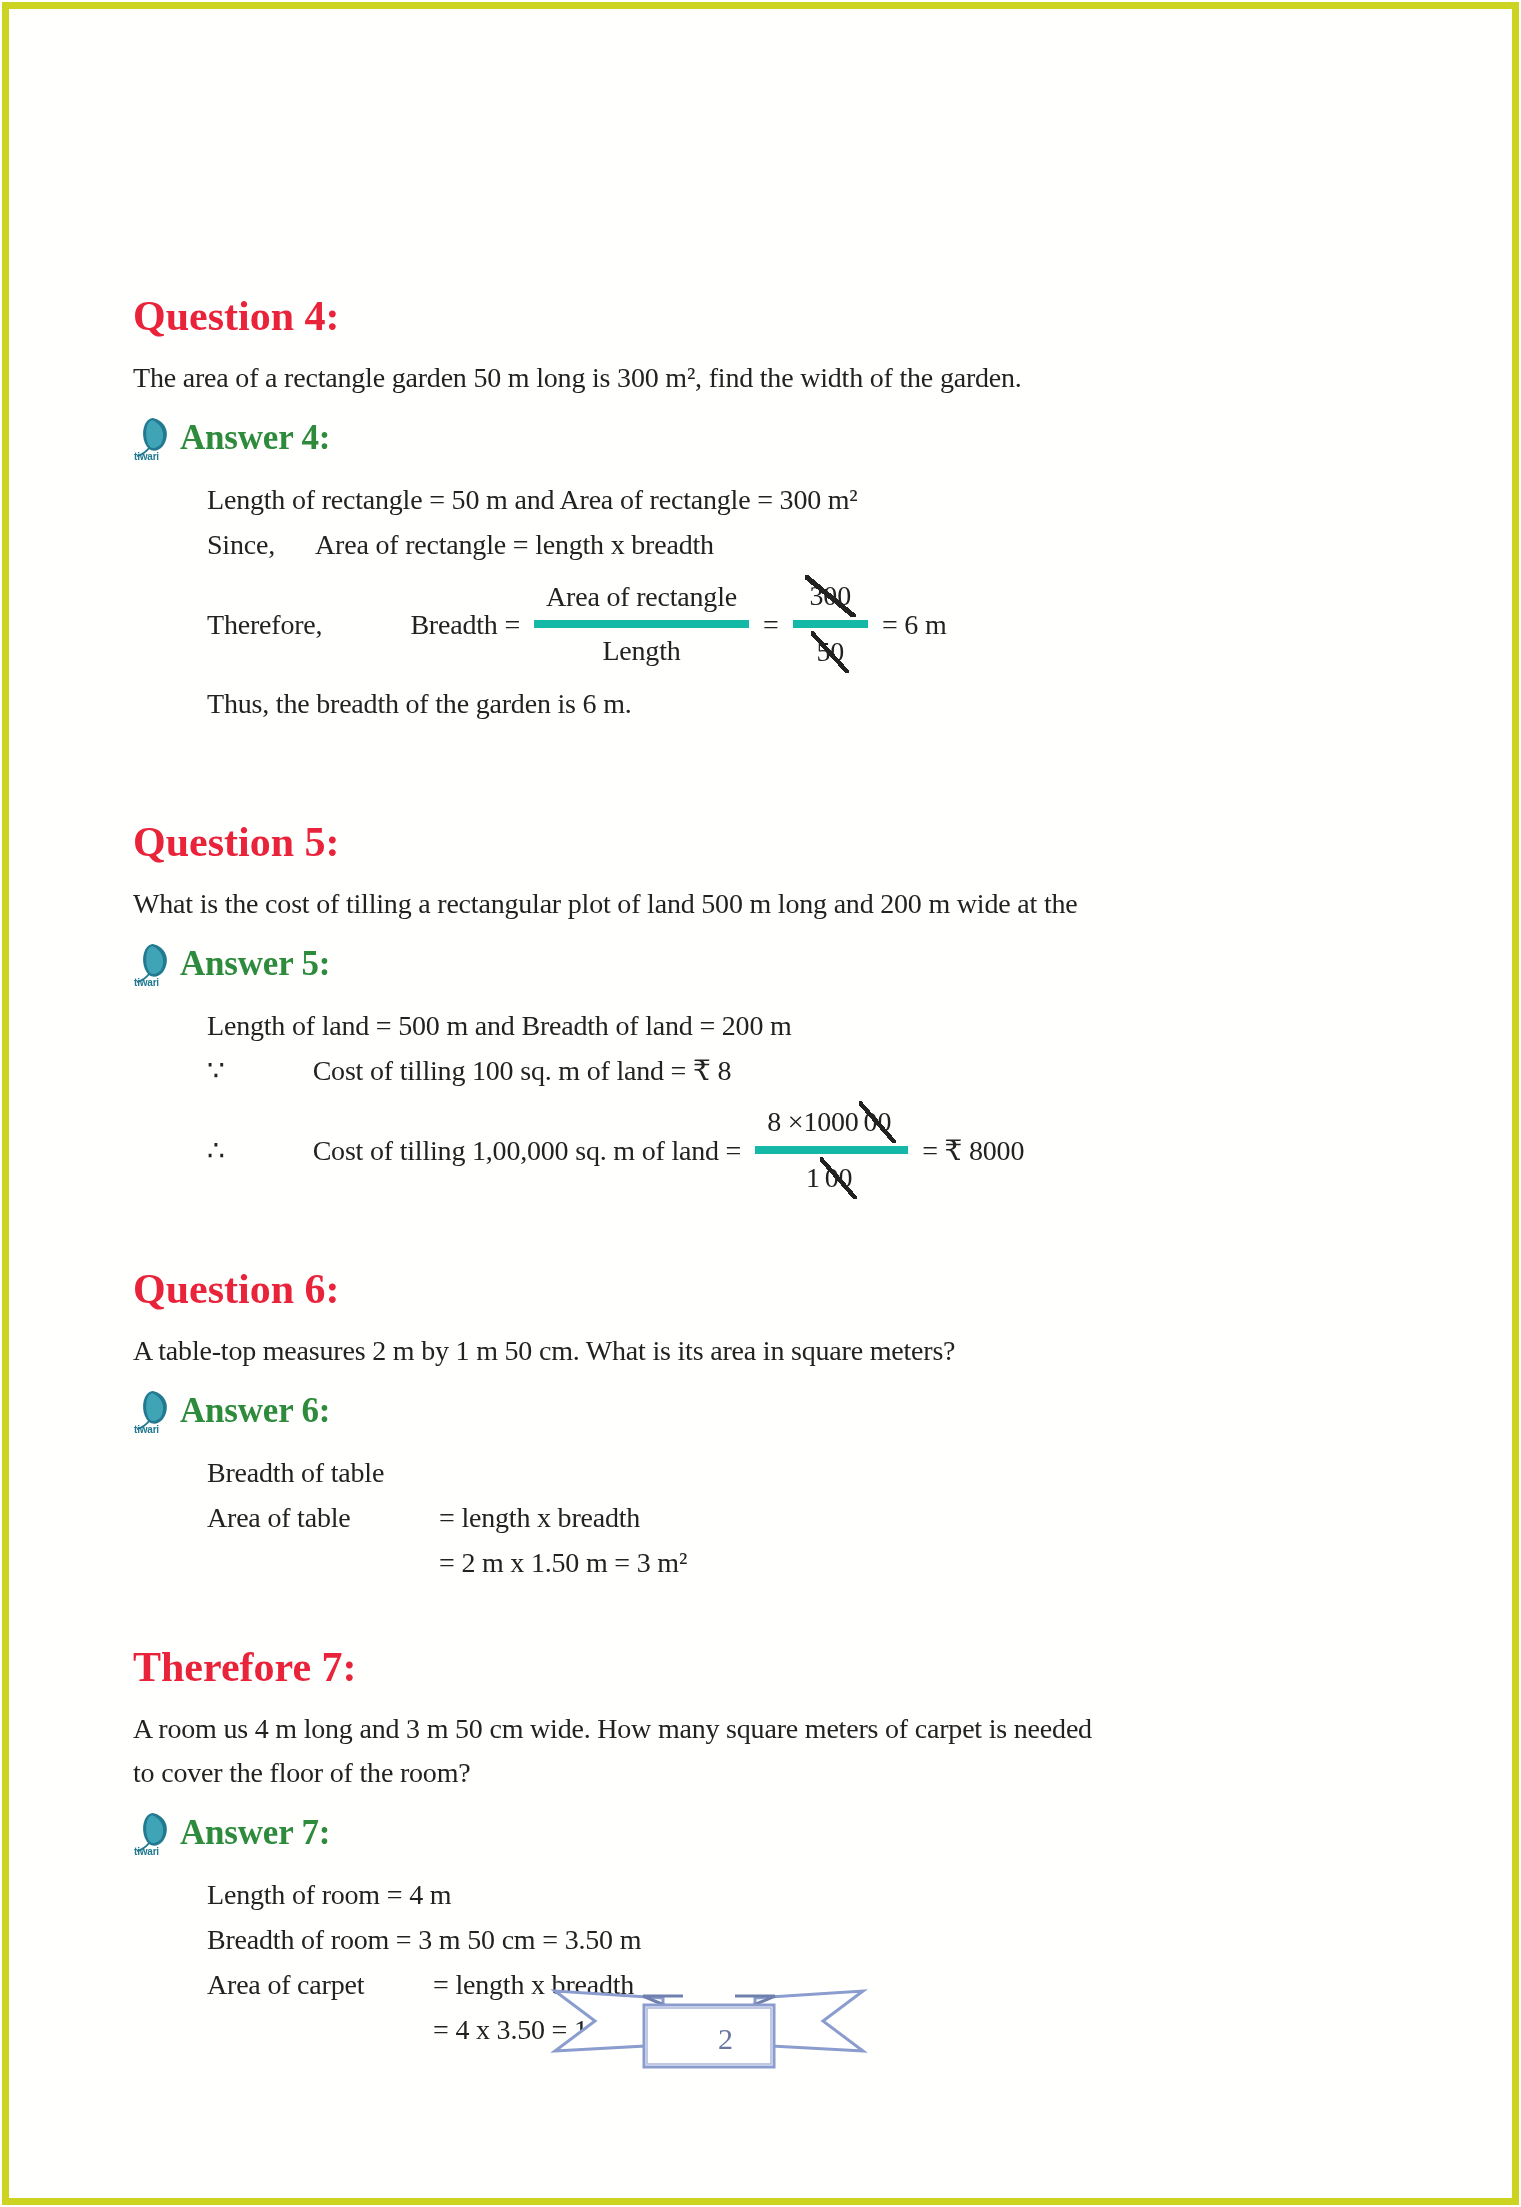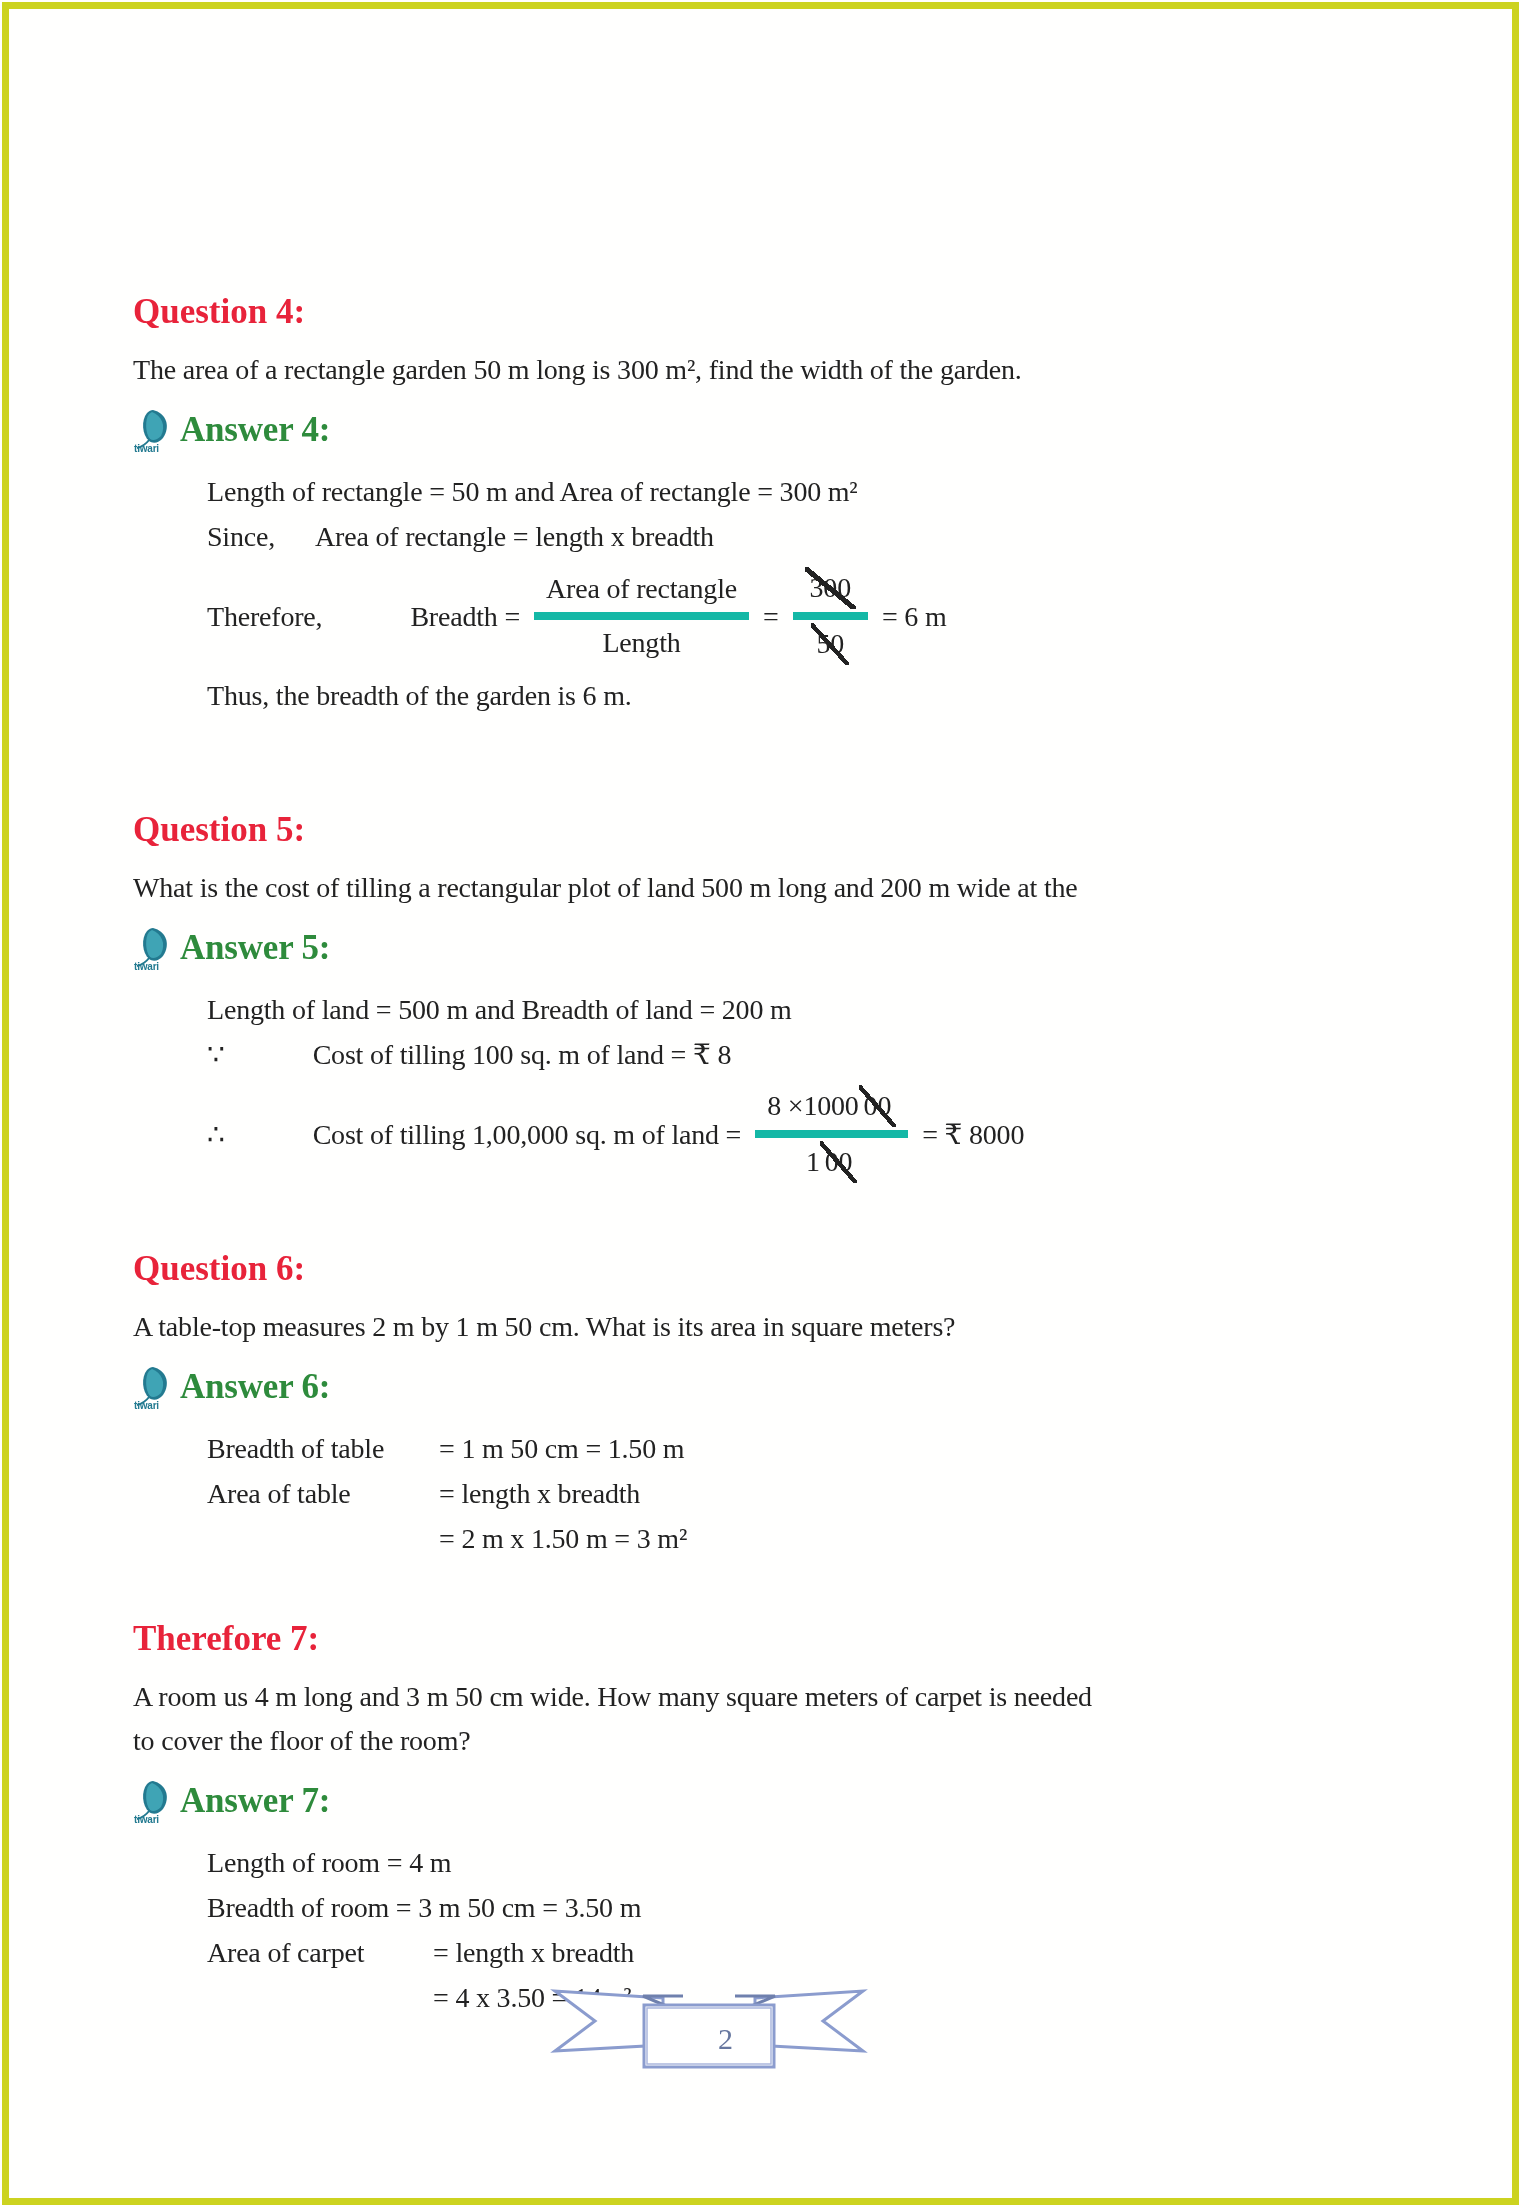--- a/index.html
+++ b/index.html
@@ -16,21 +16,21 @@
     pointer-events:none;
   }
   .content {
     position:absolute; left:133px; top:292px; width:1180px;
     font-size:28px; color:#222; letter-spacing:-0.2px;
   }
   .qa-block { margin-bottom:92px; }
   .qa-block.tight { margin-bottom:58px; }
   .qa-block.mid { margin-bottom:66px; }
   .q-head {
-    font-size:35px; font-weight:bold; color:#e8233a;
+    font-size:42px; font-weight:bold; color:#e8233a;
     margin:0 0 16px 0; letter-spacing:0;
   }
   .q-text { line-height:44px; margin:0; }
   .ans-head {
     display:flex; align-items:center; gap:7px;
     font-size:35px; font-weight:bold; color:#2e8b3c;
     margin:10px 0 12px 0;
   }
   .ans-head .logo { flex:none; position:relative; top:6px; }
   .ans-body { padding-left:74px; line-height:45px; }
@@ -157,21 +157,20 @@
           <path d="M19 4 C29 8 33 18 28 28 C24 32 20 33 17 31 C12 25 12 11 16 6 Z" fill="#3fa4b5"></path>
           <path d="M17 31 C13 36 9 39 4 40" stroke="#237a90" stroke-width="2" fill="none"></path>
           <text x="1" y="44" font-size="10" fill="#237a90" font-family="'Liberation Sans',sans-serif">tiwari</text>
         </svg>
       </span>
       <span>Answer 6:</span>
     </div>
     <div class="ans-body">
       <div class="row">
         <span class="lbl">Breadth of table</span>
-        <span class="val">= 1 m 50 cm = 1.50 m</span>
       </div>
       <div class="row">
         <span class="lbl">Area of table</span>
         <span class="val">= length x breadth</span>
       </div>
       <div class="row">
         <span class="lbl"></span>
         <span class="val">= 2 m x 1.50 m = 3 m²</span>
       </div>
     </div>

